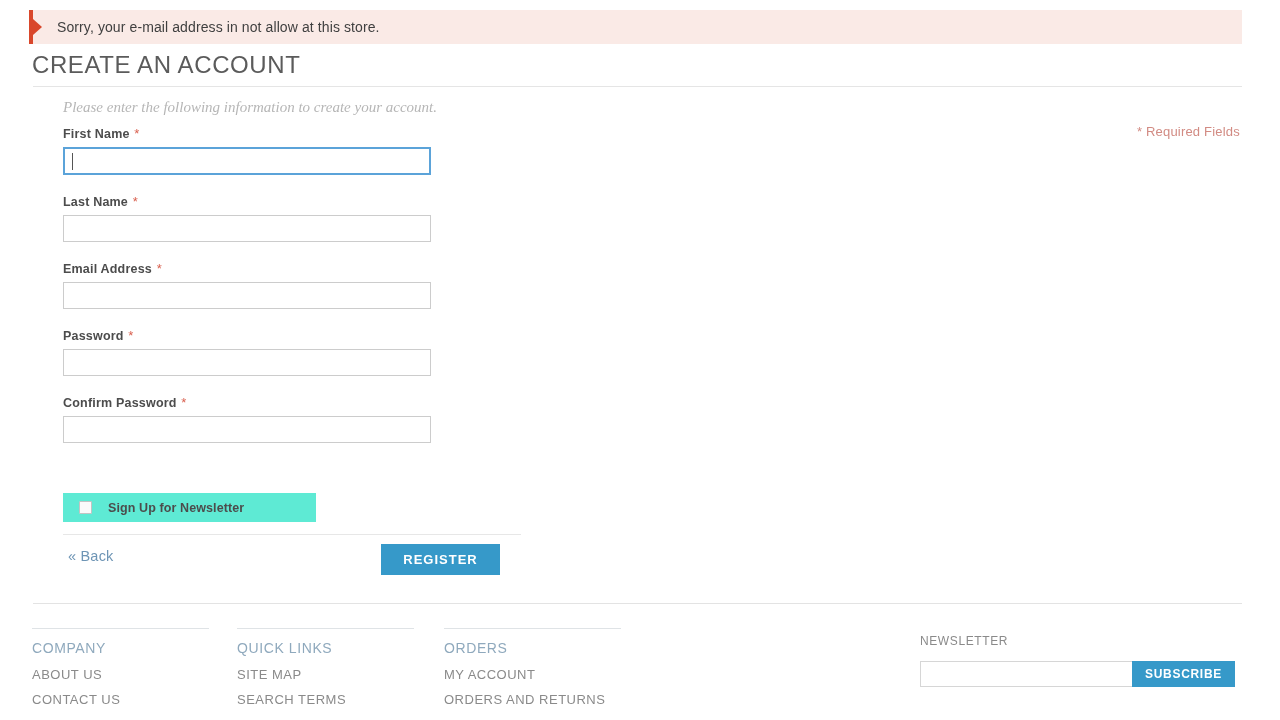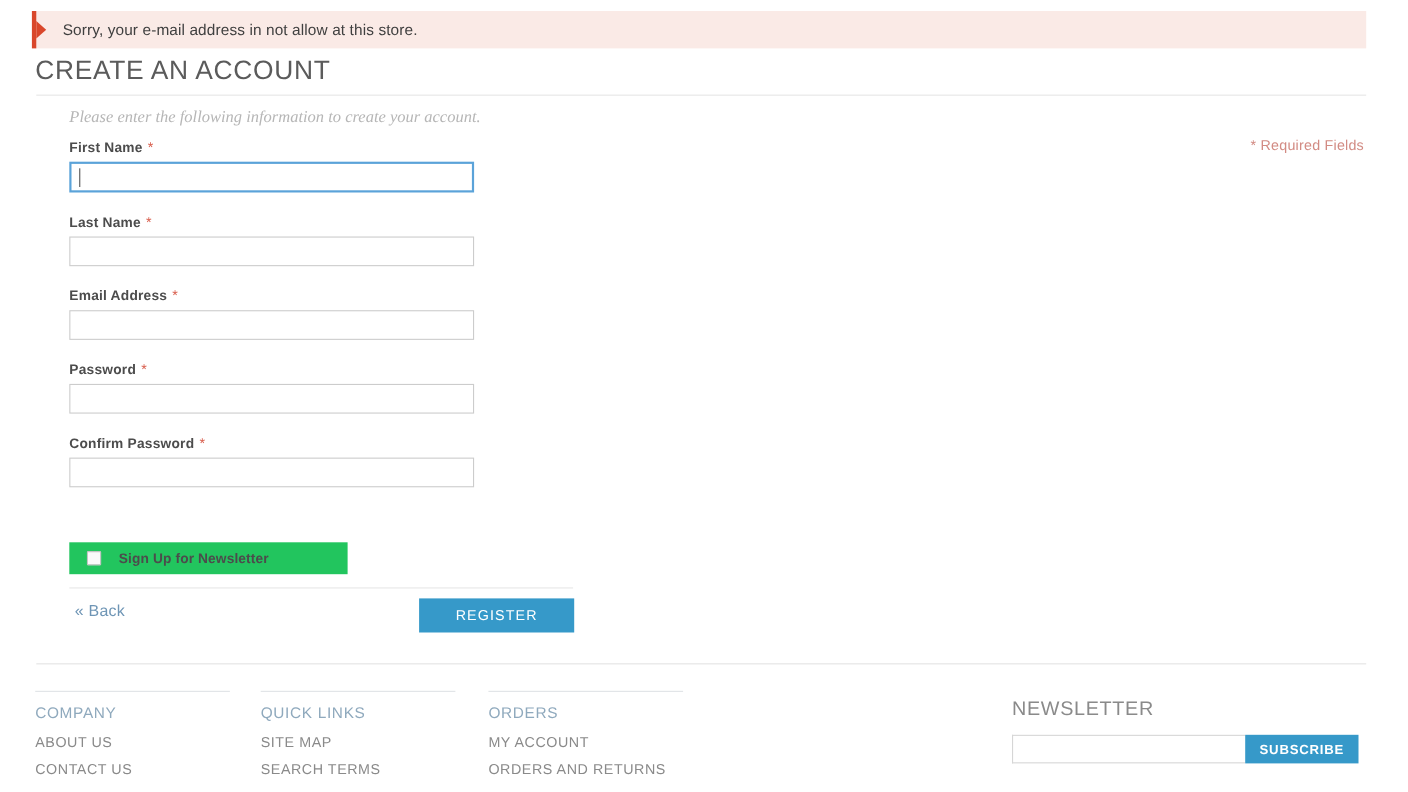--- a/index.html
+++ b/index.html
@@ -135,21 +135,21 @@
   }
   .input-wrap { position: relative; }
 
   
   .newsletter-row {
     position: absolute;
     left: 63px;
     top: 493px;
     width: 253px;
     height: 29px;
-    background: #22c55e;
+    background: #5eead4;
     display: flex;
     align-items: center;
   }
   .nl-checkbox {
     width: 13px;
     height: 13px;
     margin-left: 16px;
     border: 1px solid #c3c3c3;
     background: #fafafa;
     border-radius: 1px;
@@ -178,28 +178,28 @@
     font-size: 14.5px;
     color: #6e95b5;
     text-decoration: none;
     letter-spacing: 0.2px;
     cursor: pointer;
   }
   .register-button {
     position: absolute;
     left: 381px;
     top: 544px;
-    width: 141px;
+    width: 119px;
     height: 31px;
     background: #3699c9;
     color: #ffffff;
     border: none;
     font-family: "Liberation Sans", sans-serif;
     font-size: 13px;
-    font-weight: normal;
+    font-weight: bold;
     letter-spacing: 1px;
     cursor: pointer;
   }
 
   
   .footer-rule {
     position: absolute;
     left: 33px;
     top: 603px;
     width: 1209px;
@@ -231,21 +231,21 @@
     margin-bottom: 10px;
     cursor: pointer;
   }
   #footer-col-0 { left: 32px; width: 177px; }
   #footer-col-1 { left: 237px; width: 177px; }
   #footer-col-2 { left: 444px; width: 177px; }
 
   
   .nl-signup { position: absolute; left: 920px; top: 634px; }
   .nl-signup-heading {
-    font-size: 18px;
+    font-size: 12px;
     color: #8a8a8a;
     letter-spacing: 0.6px;
     margin-bottom: 13px;
   }
   .nl-form { display: flex; }
   .nl-input {
     width: 212px;
     height: 26px;
     border: 1px solid #d6d6d6;
     border-right: none;

